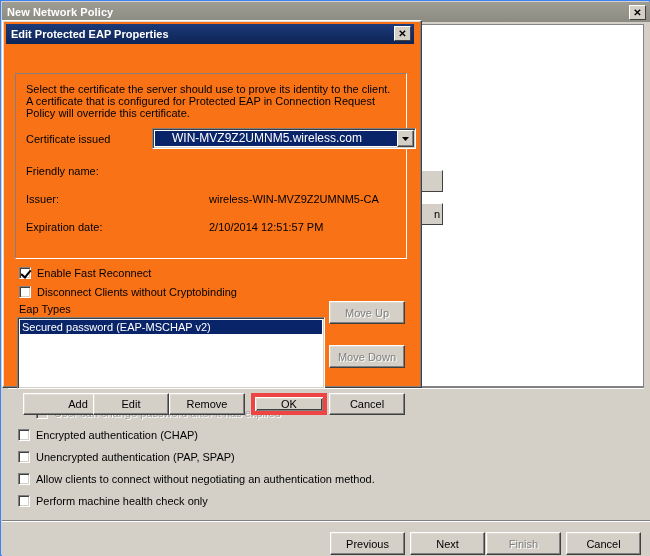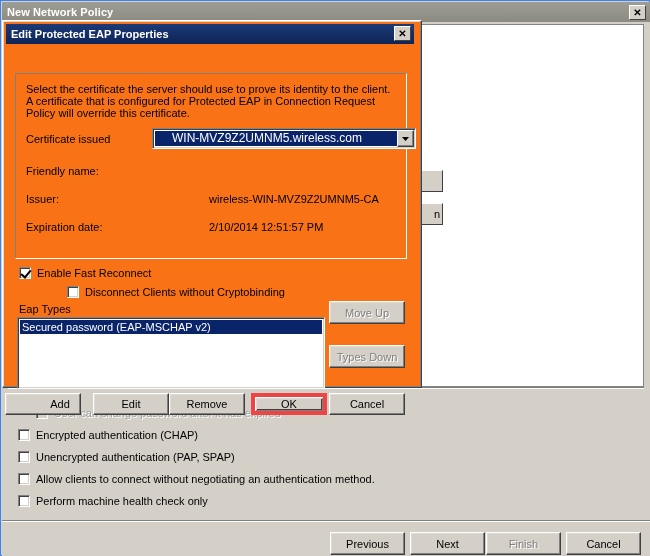--- a/index.html
+++ b/index.html
@@ -346,21 +346,21 @@
     color: #000000;
   }
   .eap-list-item.selected {
     background: #0a246a;
     color: #ffffff;
   }
   #btn-moveup   { position: absolute; left: 326px; top: 256px; width: 76px; height: 23px; }
   #btn-movedown { position: absolute; left: 326px; top: 300px; width: 76px; height: 23px; }
 
   .eapbtn { position: absolute; top: 348px; width: 76px; height: 22px; }
-  #btn-add    { left: 2px; padding-left: 34px; }
+  #btn-add    { left: 20px; padding-left: 34px; }
   #btn-edit   { left: 90px; }
   #btn-remove { left: 166px; }
   #btn-ok     { left: 248px; }
   #btn-eap-cancel { left: 326px; }
 </style>
 </head>
 <body>
 
 <div id="outer-window">
 
@@ -456,33 +456,33 @@
         <span class="field-label">Expiration date:</span>
         <span class="field-value">2/10/2014 12:51:57 PM</span>
       </div>
     </div>
 
     <div id="eap-cb-fast" class="cbrow" style="left:16px;">
       <span class="cbbox checked"></span>
       <span class="cblabel">Enable Fast Reconnect</span>
     </div>
 
-    <div id="eap-cb-crypto" class="cbrow" style="left:16px;margin-left:48px;">
+    <div id="eap-cb-crypto" class="cbrow" style="left:16px;">
       <span class="cbbox"></span>
       <span class="cblabel">Disconnect Clients without Cryptobinding</span>
     </div>
 
     <div id="eap-types-label">Eap Types</div>
 
     <div id="eap-listbox">
       <div class="eap-list-item selected">Secured password (EAP-MSCHAP v2)</div>
     </div>
 
     <div id="btn-moveup" class="winbutton disabled">Move Up</div>
-    <div id="btn-movedown" class="winbutton disabled">Types Down</div>
+    <div id="btn-movedown" class="winbutton disabled">Move Down</div>
 
     <div id="btn-add" class="winbutton eapbtn">Add</div>
     <div id="btn-edit" class="winbutton eapbtn">Edit</div>
     <div id="btn-remove" class="winbutton eapbtn">Remove</div>
     <div id="btn-ok" class="winbutton eapbtn default">OK</div>
     <div id="btn-eap-cancel" class="winbutton eapbtn">Cancel</div>
 
   </div>
 </div>
 

